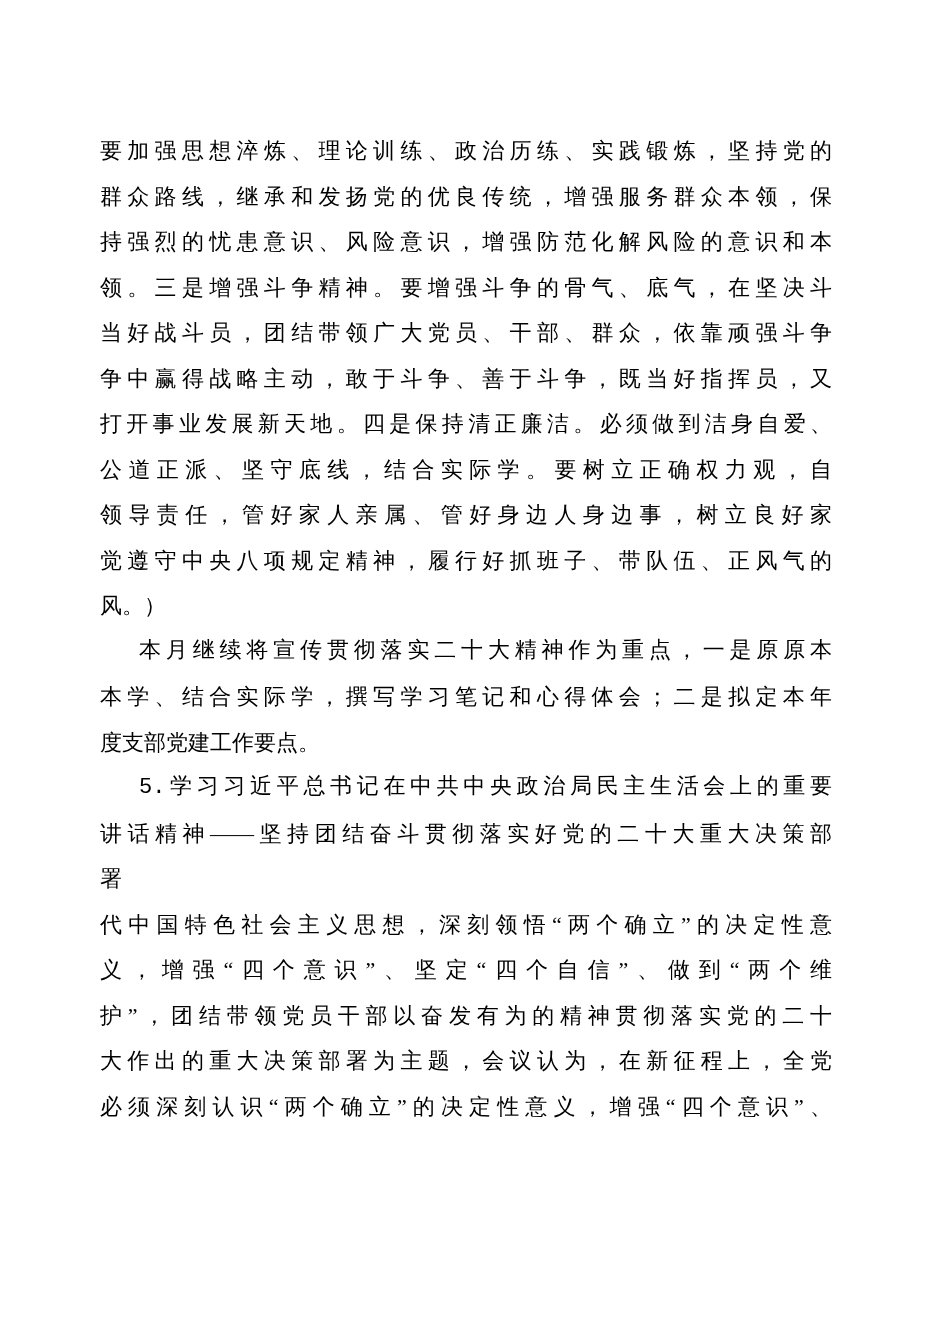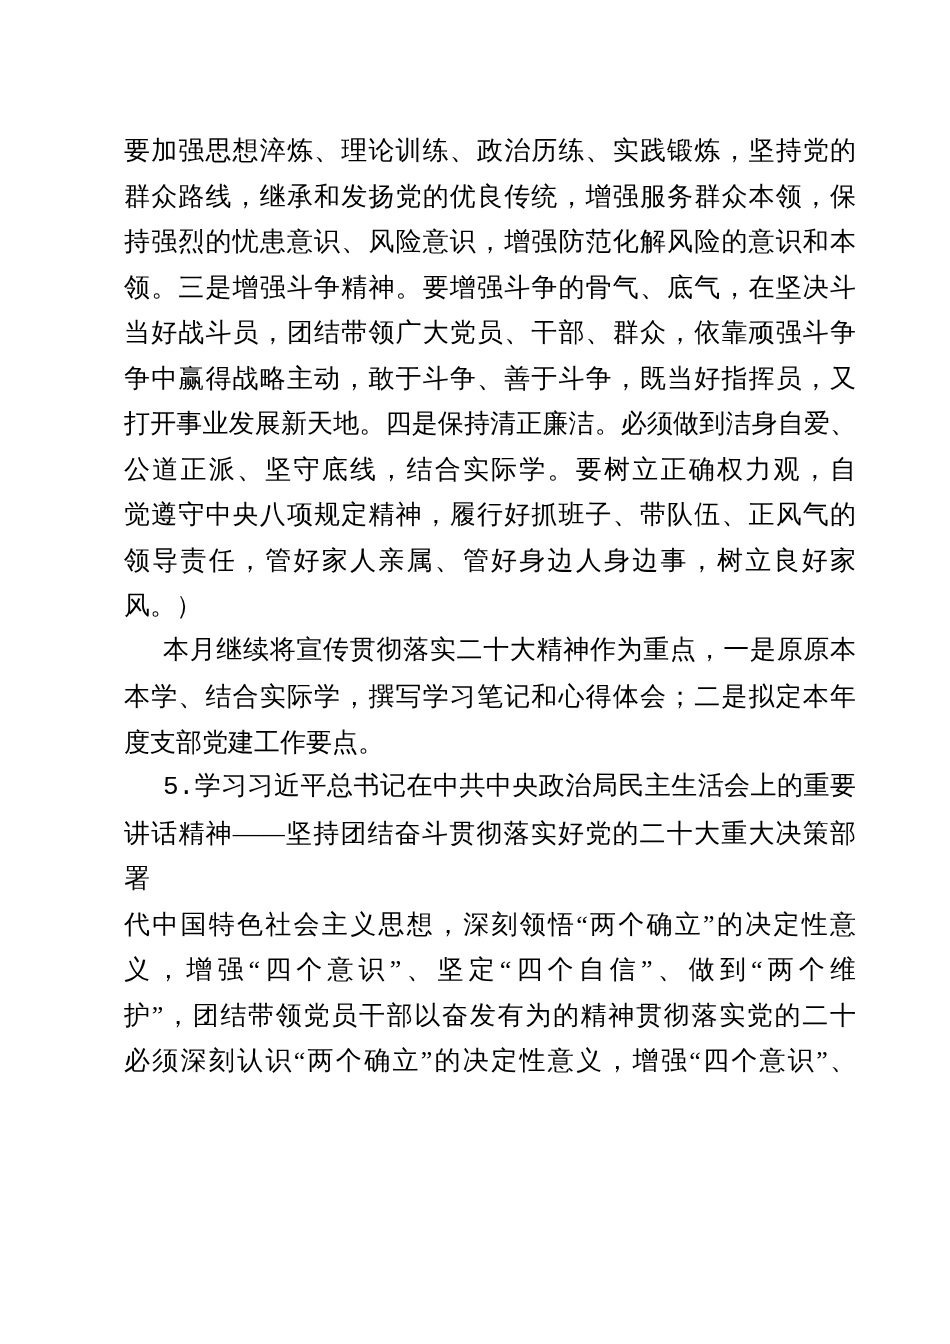--- a/index.html
+++ b/index.html
@@ -9,25 +9,25 @@
   }
   .page {
     position: relative;
     width: 950px;
     height: 1344px;
     background: #ffffff;
     overflow: hidden;
   }
   .doc-body {
     position: absolute;
-    left: 124px;
+    left: 100px;
     top: 128px;
     width: 732px;
     font-family: "Liberation Serif", "DejaVu Serif", serif;
-    font-size: 26px;
+    font-size: 22px;
     color: #000000;
     font-weight: 400;
   }
   .line {
     height: 45.5px;
     line-height: 45.5px;
     overflow: hidden;
     white-space: normal;
     text-align: left;
   }
@@ -49,27 +49,28 @@
 <div class="page">
   <div class="doc-body" id="doc-body">
       <div class="line j">要加强思想淬炼、理论训练、政治历练、实践锻炼，坚持党的</div>
       <div class="line j">群众路线，继承和发扬党的优良传统，增强服务群众本领，保</div>
       <div class="line j">持强烈的忧患意识、风险意识，增强防范化解风险的意识和本</div>
       <div class="line j">领。三是增强斗争精神。要增强斗争的骨气、底气，在坚决斗</div>
       <div class="line j">当好战斗员，团结带领广大党员、干部、群众，依靠顽强斗争</div>
       <div class="line j">争中赢得战略主动，敢于斗争、善于斗争，既当好指挥员，又</div>
       <div class="line j">打开事业发展新天地。四是保持清正廉洁。必须做到洁身自爱、</div>
       <div class="line j">公道正派、坚守底线，结合实际学。要树立正确权力观，自</div>
+      <div class="line j">领导责任，管好家人亲属、管好身边人身边事，树立良好家</div>
       <div class="line j">觉遵守中央八项规定精神，履行好抓班子、带队伍、正风气的</div>
-      <div class="line j">领导责任，管好家人亲属、管好身边人身边事，树立良好家</div>
       <div class="line">风。）</div>
       <div class="line j ind">本月继续将宣传贯彻落实二十大精神作为重点，一是原原本</div>
       <div class="line j">本学、结合实际学，撰写学习笔记和心得体会；二是拟定本年</div>
       <div class="line">度支部党建工作要点。</div>
       <div class="line j ind">5.学习习近平总书记在中共中央政治局民主生活会上的重要</div>
       <div class="line j">讲话精神——坚持团结奋斗贯彻落实好党的二十大重大决策部</div>
       <div class="line">署</div>
       <div class="line j">代中国特色社会主义思想，深刻领悟“两个确立”的决定性意</div>
       <div class="line j">义，增强“四个意识”、坚定“四个自信”、做到“两个维</div>
       <div class="line j">护”，团结带领党员干部以奋发有为的精神贯彻落实党的二十</div>
+      <div class="line j">大作出的重大决策部署为主题，会议认为，在新征程上，全党</div>
       <div class="line j">必须深刻认识“两个确立”的决定性意义，增强“四个意识”、</div>
     </div>
 </div>
 
 </body></html>

